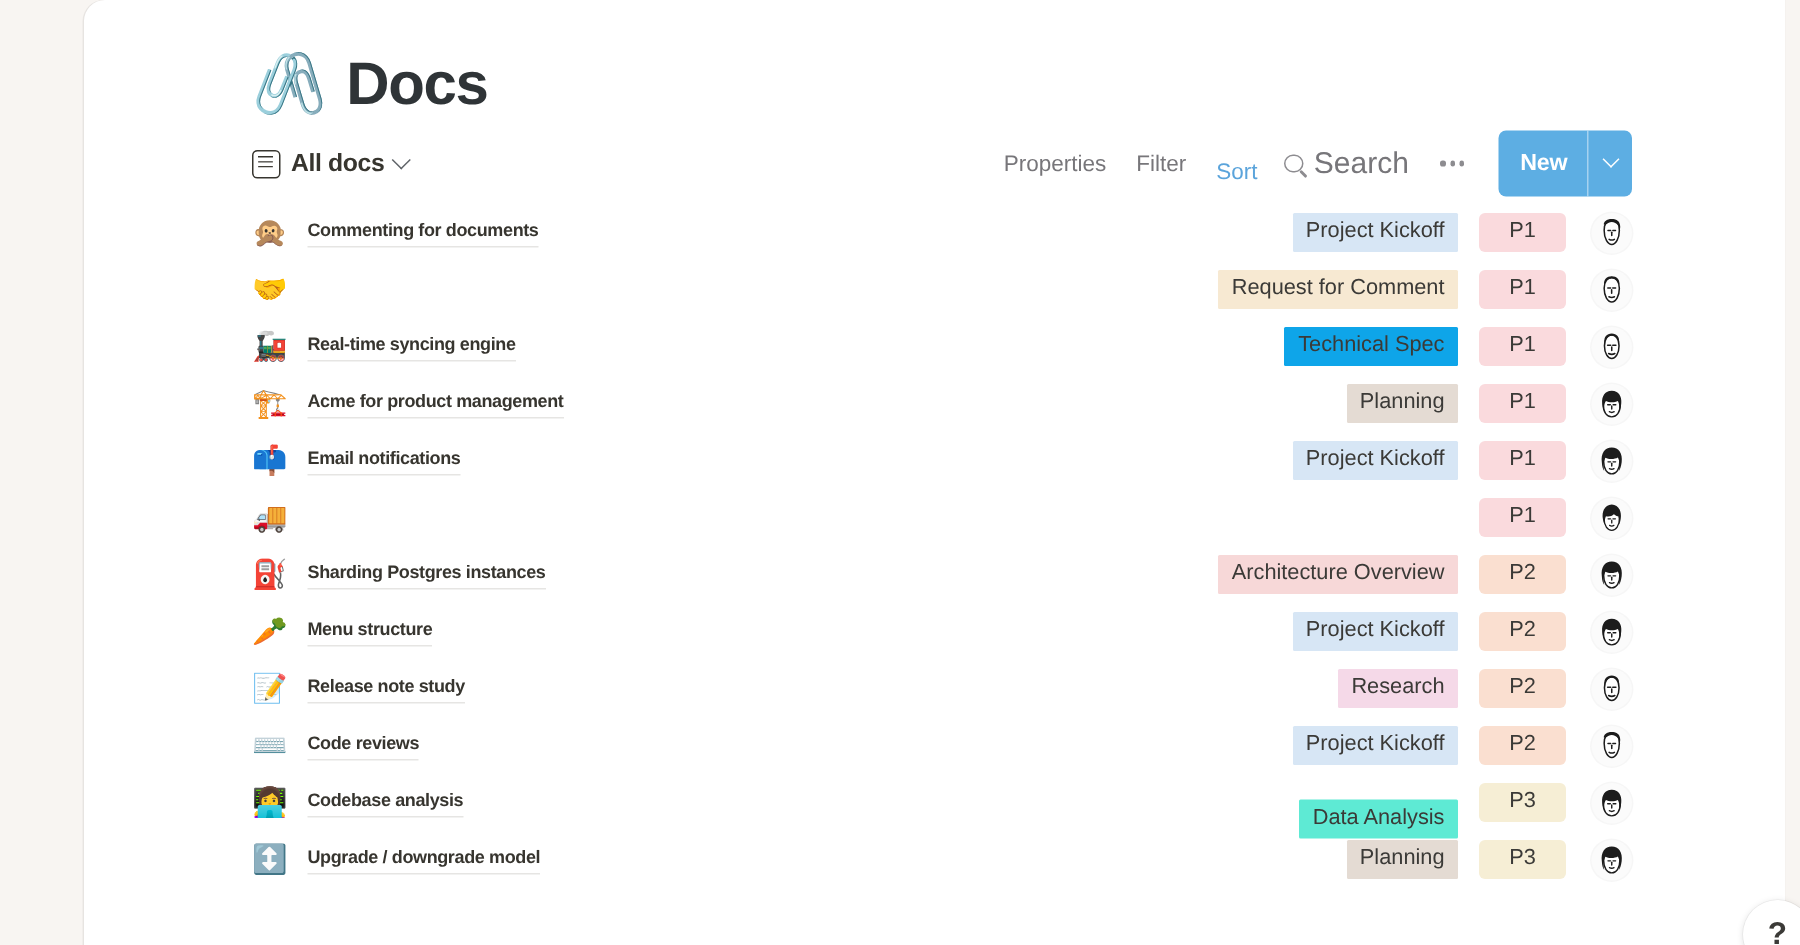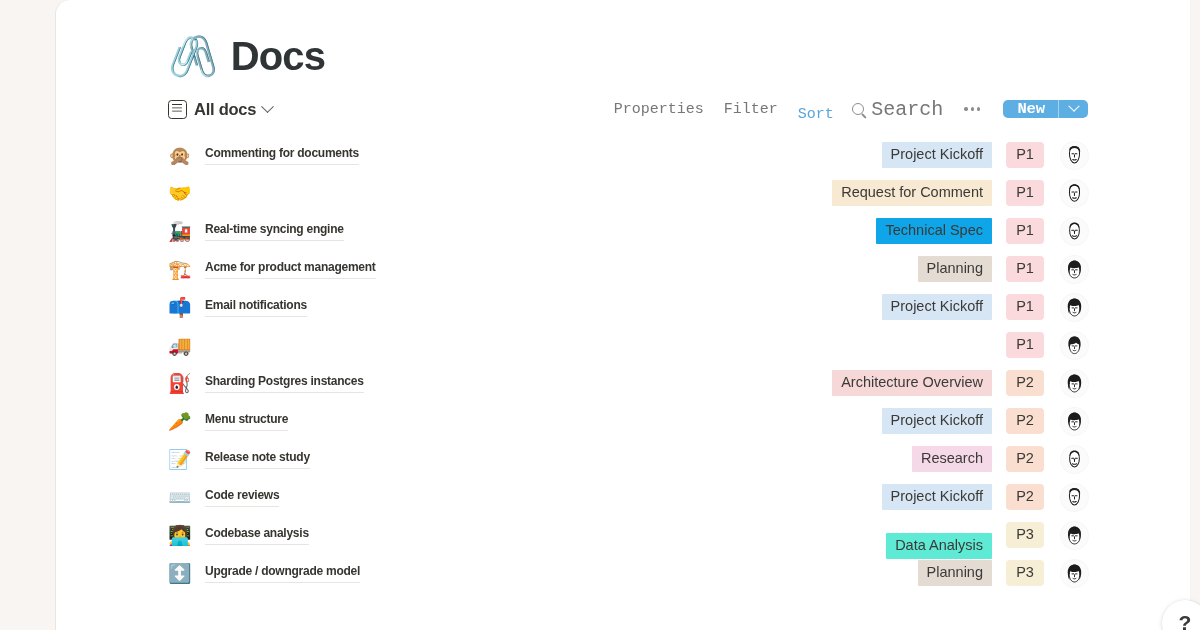--- a/index.html
+++ b/index.html
@@ -116,21 +116,20 @@
     border-bottom: 1.7px solid #5f6368;
     transform: rotate(45deg) translate(-2px,-2px);
     flex: none;
   }
 
   #toolbar-actions {
     margin-left: auto;
     display: flex;
     align-items: center;
     gap: 0;
-    font-family: Liberation Mono, monospace;
   }
   .tb-link {
     font-size: 15px;
     color: #77767a;
     padding: 5px 10px;
     border-radius: 5px;
     cursor: pointer;
     white-space: nowrap;
   }
   .tb-link.active { color: #5ba4db; margin-top: 11px; }
@@ -174,21 +173,21 @@
     border-radius: 50%;
     background: #8d8c90;
     display: block;
   }
 
   #new-btn {
     display: flex;
     align-items: stretch;
     background: #5daee3;
     border-radius: 5px;
-    height: 18px;
+    height: 44px;
     margin-left: 12px;
     overflow: hidden;
     cursor: pointer;
     justify-content: center;
   }
   #new-btn-label {
     display: flex;
     align-items: center;
     padding: 0 13px 0 14px;
     font-size: 15.5px;
@@ -245,21 +244,21 @@
   .doc-tag {
     font-size: 14.5px;
     color: #3b3a37;
     padding: 4px 9px 5px;
     border-radius: 1px;
     white-space: nowrap;
     line-height: 1.15;
   }
 
   .doc-pri {
-    width: 38px;
+    width: 58px;
     margin-left: 14px;
     text-align: center;
     font-size: 14.5px;
     color: #3b3a37;
     padding: 4px 0 5px;
     border-radius: 4px;
     flex: none;
     line-height: 1.15;
   }
 

